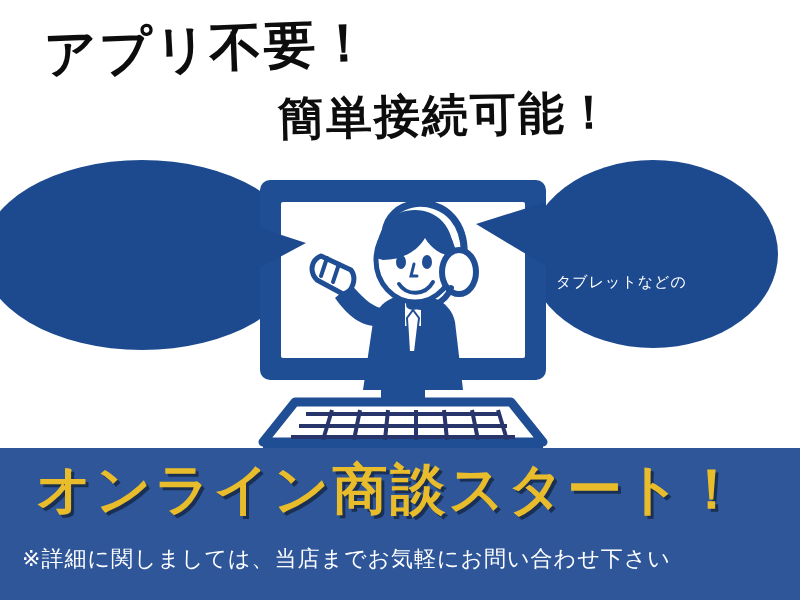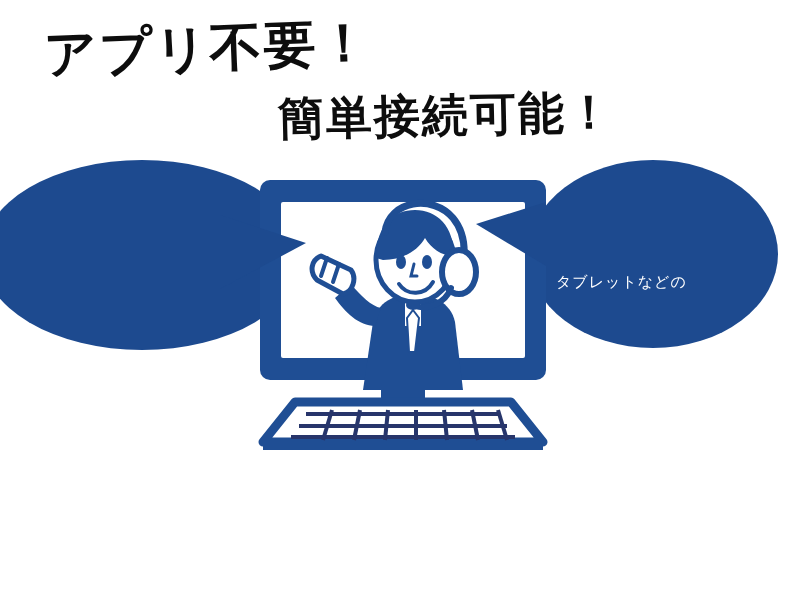--- a/index.html
+++ b/index.html
@@ -172,14 +172,18 @@
       <g>
 
         <path d="M 62 104 C 54 96 56 84 66 80 L 96 94 C 102 102 98 116 88 118 Z" fill="#ffffff" stroke="#1f4e94" stroke-width="5" stroke-linejoin="round"></path>
 
         <path d="M 72 82 L 66 100" stroke="#1f4e94" stroke-width="4" stroke-linecap="round"></path>
         <path d="M 84 88 L 78 106" stroke="#1f4e94" stroke-width="4" stroke-linecap="round"></path>
       </g>
     </svg>
   </div>
 
+  <div id="banner">
+    <div id="banner-title">オンライン商談スタート！</div>
+    <div id="banner-note">※詳細に関しましては、当店までお気軽にお問い合わせ下さい</div>
+  </div>
 
 </div>
 
 </body></html>

